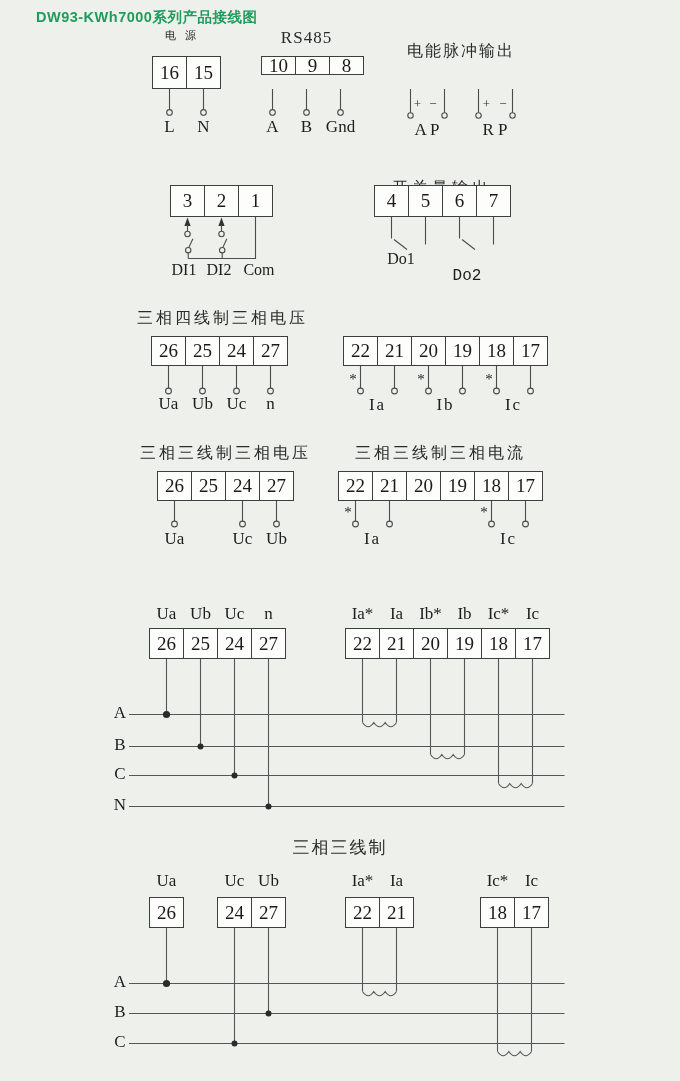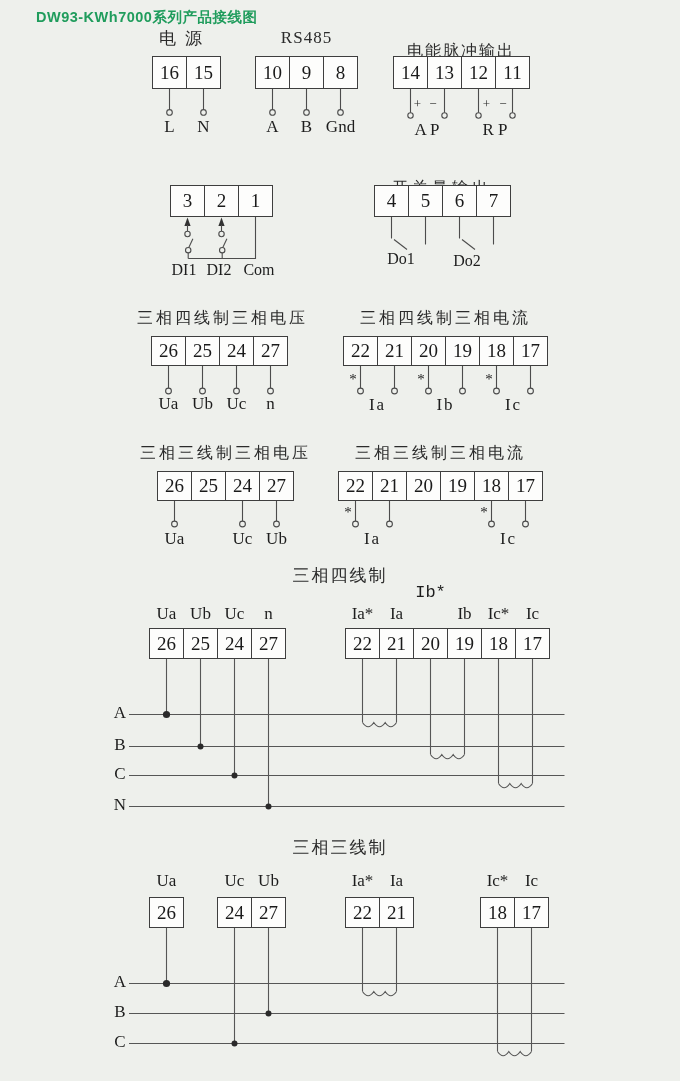--- a/index.html
+++ b/index.html
@@ -164,46 +164,38 @@
         <path d="M362.5 991.5 Q368.2 1000 373.8 991.5 Q379.5 1000 385.2 991.5 Q390.8 1000 396.5 991.5"></path>
         <line x1="497.5" y1="928" x2="497.5" y2="1051.5"></line>
         <line x1="531.5" y1="928" x2="531.5" y2="1051.5"></line>
         <path d="M497.5 1051.5 Q503.2 1060 508.8 1051.5 Q514.5 1060 520.2 1051.5 Q525.8 1060 531.5 1051.5"></path>
       </g>
     </g>
   </svg>
 
   <div class="page-title">DW93-KWh7000系列产品接线图</div>
 
-  <div class="sec-title" style="left:145px;top:29px;width:80px;letter-spacing:9px;font-size:17px;">电源</div>
+  <div class="sec-title" style="left:145px;top:29px;width:80px;letter-spacing:9px;font-size:11px;">电源</div>
   <div class="sec-title" style="left:255px;top:28px;width:103px;letter-spacing:1px;font-size:17px;">RS485</div>
   <div class="sec-title" style="left:391px;top:41px;width:140px;letter-spacing:2px;">电能脉冲输出</div>
   <div class="sec-title" style="left:166px;top:157px;width:110px;letter-spacing:4px;margin-top:40px;">开关量输入</div>
   <div class="sec-title" style="left:387px;top:157px;width:110px;letter-spacing:4px;margin-top:21px;">开关量输出</div>
   <div class="sec-title" style="left:131px;top:308px;width:177px;letter-spacing:3px;text-align:right;">三相四线制三相电压</div>
-  <div class="sec-title" style="left:343px;top:308px;width:205px;letter-spacing:3px;">三相四线制三相电流</div>
   <div class="sec-title" style="left:137px;top:443px;width:177px;letter-spacing:3px;">三相三线制三相电压</div>
   <div class="sec-title" style="left:338px;top:443px;width:205px;letter-spacing:3px;">三相三线制三相电流</div>
-  <div class="sec-title" style="left:250px;top:566px;width:180px;letter-spacing:2px;font-size:17px;">三相四线制</div>
   <div class="sec-title" style="left:250px;top:838px;width:180px;letter-spacing:2px;font-size:17px;">三相三线制</div>
 
   <div class="tb" style="left:152px;top:56px;height:33px;">
     <div class="c">16</div>
     <div class="c">15</div>
   </div>
-  <div class="tb" style="left:255px;top:56px;height:33px;">
+  <div class="tb" style="left:261px;top:56px;height:19px;">
     <div class="c">10</div>
     <div class="c">9</div>
     <div class="c">8</div>
-  </div>
-  <div class="tb" style="left:393px;top:56px;height:33px;">
-    <div class="c">14</div>
-    <div class="c">13</div>
-    <div class="c">12</div>
-    <div class="c">11</div>
   </div>
   <div class="tb" style="left:170px;top:185px;height:32px;">
     <div class="c">3</div>
     <div class="c">2</div>
     <div class="c">1</div>
   </div>
   <div class="tb" style="left:374px;top:185px;height:32px;">
     <div class="c">4</div>
     <div class="c">5</div>
     <div class="c">6</div>
@@ -276,21 +268,21 @@
   <span class="sign" style="left:433px;top:97px;">−</span>
   <span class="sign" style="left:486.5px;top:97px;">+</span>
   <span class="sign" style="left:503px;top:97px;">−</span>
   <span class="lab" style="left:427px;top:121px;">A P</span>
   <span class="lab" style="left:495px;top:121px;">R P</span>
 
   <span class="lab sm" style="left:184px;top:261px;">DI1</span>
   <span class="lab sm" style="left:219px;top:261px;font-family:Liberation Serif, serif;">DI2</span>
   <span class="lab sm" style="left:259px;top:261px;">Com</span>
   <span class="lab sm" style="left:401px;top:250px;">Do1</span>
-  <span class="lab sm" style="left:467px;top:252px;">Do2</span>
+  <span class="lab sm" style="left:467px;top:268px;font-family:Liberation Mono, monospace;">Do2</span>
 
   <span class="lab" style="left:168.5px;top:395px;">Ua</span>
   <span class="lab" style="left:202.5px;top:395px;">Ub</span>
   <span class="lab" style="left:236.5px;top:395px;">Uc</span>
   <span class="lab" style="left:270.5px;top:395px;">n</span>
   <span class="star" style="left:353px;top:372px;">*</span>
   <span class="star" style="left:421px;top:372px;">*</span>
   <span class="star" style="left:489px;top:372px;">*</span>
   <span class="lab sp" style="left:377.5px;top:396px;">Ia</span>
   <span class="lab sp" style="left:445.5px;top:396px;">Ib</span>
@@ -303,21 +295,21 @@
   <span class="star" style="left:484px;top:505px;">*</span>
   <span class="lab sp" style="left:372.5px;top:530px;">Ia</span>
   <span class="lab sp" style="left:508.5px;top:530px;">Ic</span>
 
   <span class="lab" style="left:166.5px;top:605px;">Ua</span>
   <span class="lab" style="left:200.5px;top:605px;">Ub</span>
   <span class="lab" style="left:234.5px;top:605px;">Uc</span>
   <span class="lab" style="left:268.5px;top:605px;">n</span>
   <span class="lab" style="left:362.5px;top:605px;">Ia*</span>
   <span class="lab" style="left:396.5px;top:605px;">Ia</span>
-  <span class="lab" style="left:430.5px;top:584px;font-family:Liberation Mono, monospace;">Ib*</span>
+  <span class="lab" style="left:430.5px;top:605px;">Ib*</span>
   <span class="lab" style="left:464.5px;top:605px;">Ib</span>
   <span class="lab" style="left:498.5px;top:605px;">Ic*</span>
   <span class="lab" style="left:532.5px;top:605px;">Ic</span>
   <span class="lab" style="left:120px;top:704px;">A</span>
   <span class="lab" style="left:120px;top:736px;">B</span>
   <span class="lab" style="left:120px;top:765px;">C</span>
   <span class="lab" style="left:120px;top:796px;">N</span>
 
   <span class="lab" style="left:166.5px;top:872px;">Ua</span>
   <span class="lab" style="left:234.5px;top:872px;">Uc</span>

